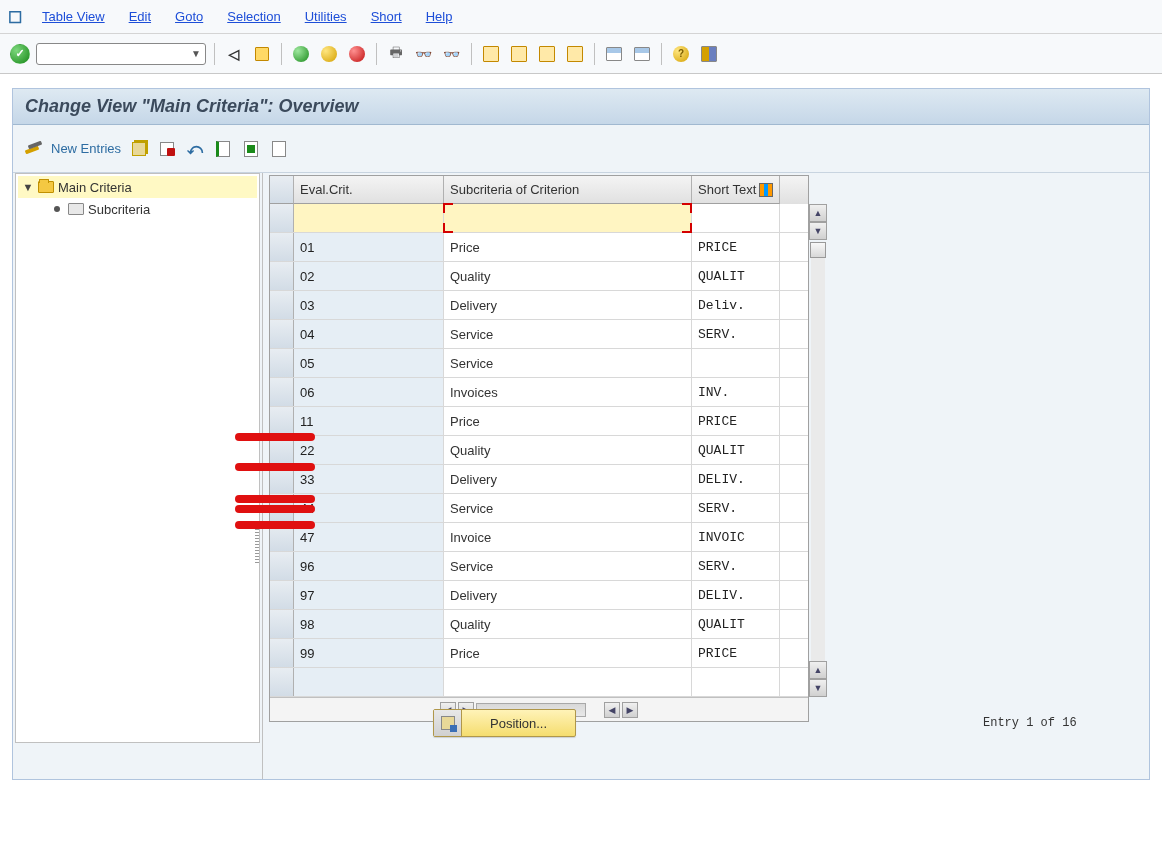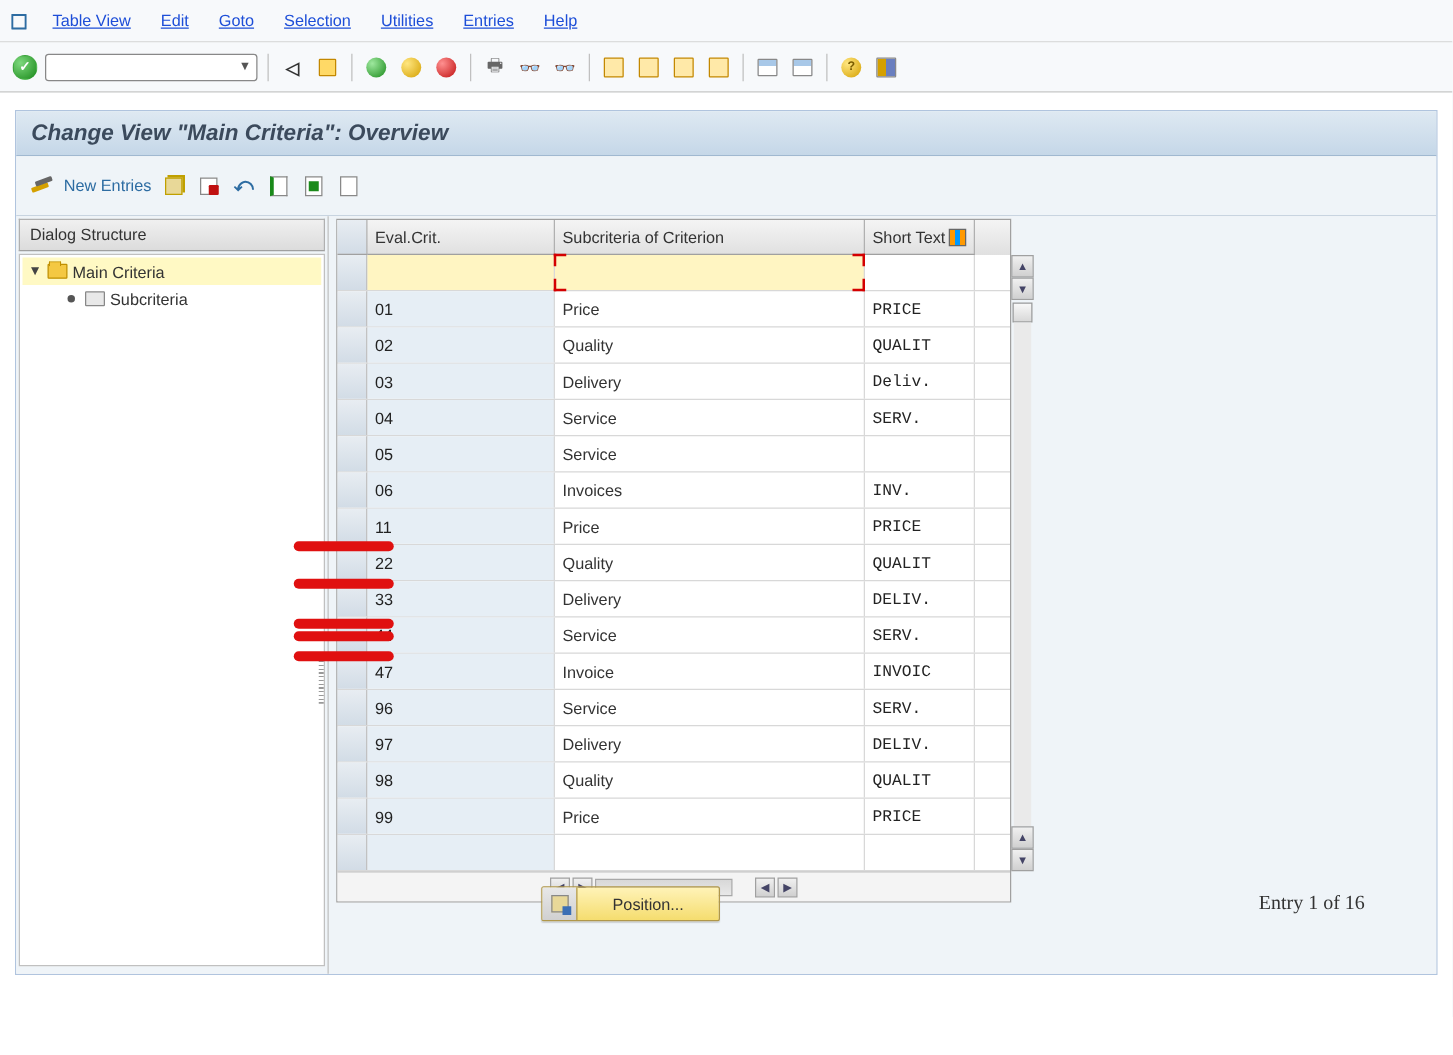--- a/index.html
+++ b/index.html
@@ -111,36 +111,36 @@
 
 .red-mark{position:absolute;width:80px;height:8px;background:#e01010;border-radius:4px;z-index:5;}
 
 
 .footer-area{position:absolute;bottom:42px;left:170px;display:flex;align-items:center;width:100%;}
 .position-btn{display:flex;align-items:center;border:1px solid #b0974a;background:linear-gradient(#fff3b8,#f5dd6f);height:28px;border-radius:2px;cursor:pointer;box-shadow:0 1px 1px rgba(0,0,0,.15);}
 .position-btn .pb-icon{width:28px;height:26px;background:linear-gradient(#e8e8e8,#d0d0d0);border-right:1px solid #b0974a;display:flex;align-items:center;justify-content:center;}
 .pb-icon-inner{width:14px;height:14px;background:#e8d898;border:1px solid #888;position:relative;}
 .pb-icon-inner::after{content:'';position:absolute;right:-3px;bottom:-3px;width:7px;height:7px;background:#3b6fb5;}
 .position-btn .pb-text{padding:0 28px;color:#333;font-size:13px;}
-.entry-text{position:absolute;left:574px;font-family:Liberation Serif, serif;font-size:16px;color:#333;}
+.entry-text{position:absolute;left:550px;font-family:Liberation Mono, monospace;font-size:12px;color:#333;}
 
 
 .grip{position:absolute;left:-8px;top:350px;width:4px;height:40px;background:repeating-linear-gradient(#999 0 1px,transparent 1px 3px);}
 </style>
 </head>
 <body>
 
 <div class="menubar">
   <div class="window-icon">☐</div>
   <div class="menu-item"><span class="ul">Table View</span></div>
   <div class="menu-item"><span class="ul">Edit</span></div>
   <div class="menu-item"><span class="ul">Goto</span></div>
   <div class="menu-item"><span class="ul">Selection</span></div>
   <div class="menu-item"><span class="ul">Utilities</span></div>
-  <div class="menu-item"><span class="ul">Entries</span></div>
+  <div class="menu-item"><span class="ul">Short</span></div>
   <div class="menu-item"><span class="ul">Help</span></div>
 </div>
 
 <div class="toolbar">
   <div class="ok-icon tb-btn">✓</div>
   <div class="cmd-field">
       <span class="dd">▼</span>
     </div>
   <div class="sep"></div>
   <div class="tb-btn ico-back">◁</div>
@@ -212,21 +212,20 @@
         <span class="ico-selall"></span>
       </div>
     <div class="stb-btn">
         <span class="ico-desel"></span>
       </div>
   </div>
 
   <div class="body-layout">
 
     <div class="dialog-panel">
-      <div class="panel-header">Dialog Structure</div>
       <div class="tree">
         <div class="tree-row selected">
           <span class="tree-toggle">▼</span>
           <span class="tree-folder open"></span>
           <span class="tree-label">Main Criteria</span>
         </div>
         <div class="tree-row child">
           <span class="tree-bullet"></span>
           <span class="tree-folder closed"></span>
           <span class="tree-label">Subcriteria</span>

